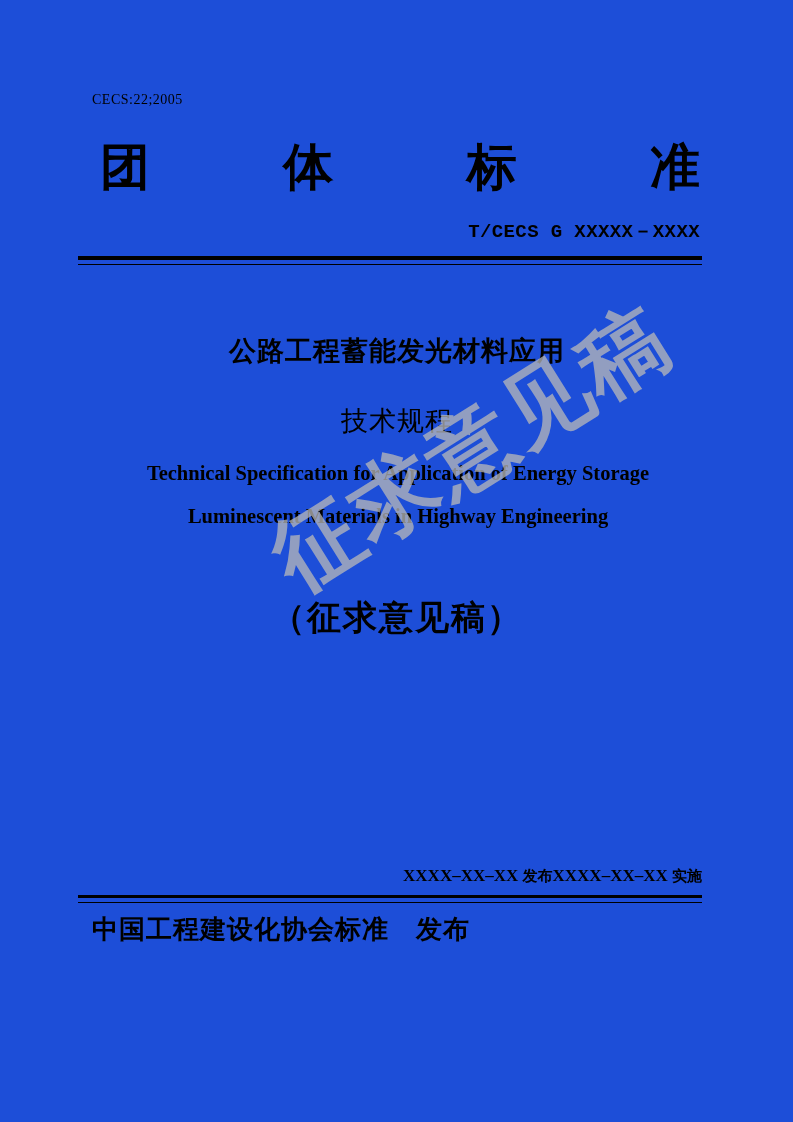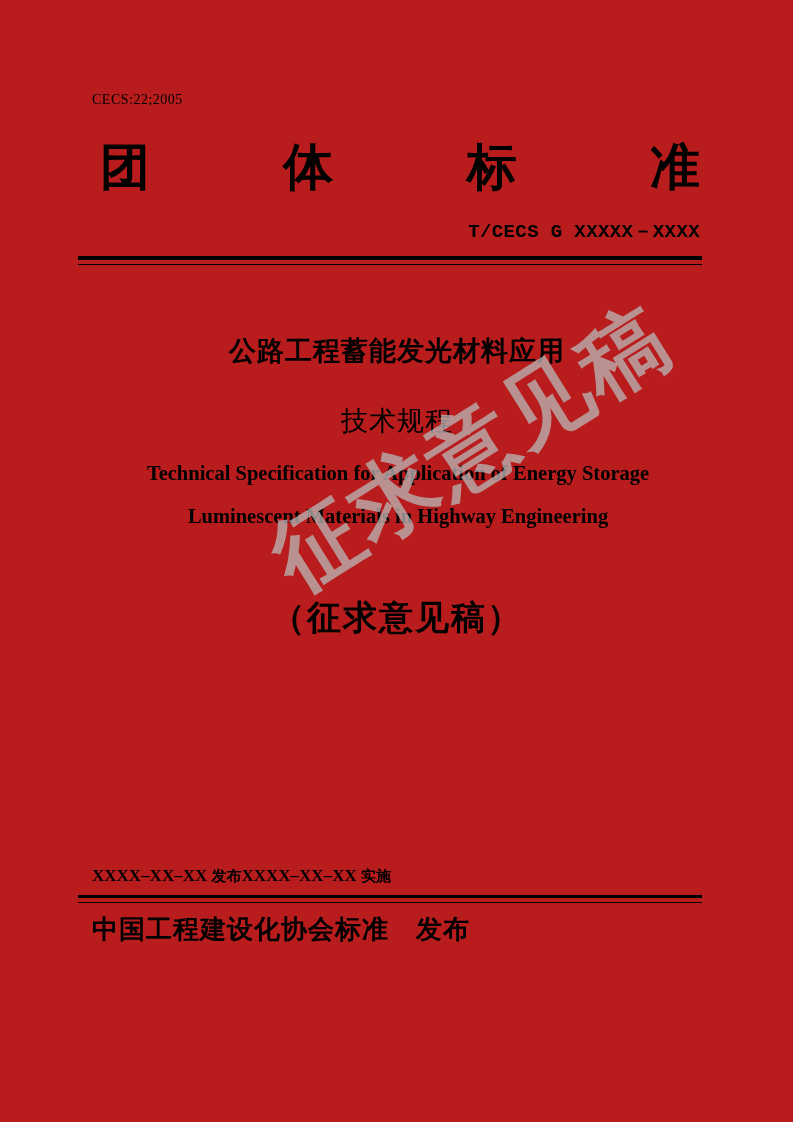--- a/index.html
+++ b/index.html
@@ -9,21 +9,21 @@
   }
   body {
     font-family: "Liberation Serif", serif;
     color: #000000;
   }
   .page {
     position: relative;
     width: 793px;
     height: 1122px;
     margin: 0 auto;
-    background: #b91c1c;
+    background: #1d4ed8;
     overflow: hidden;
   }
   .content {
     position: absolute;
     left: 92px;
     top: 0;
     width: 610px;
     height: 1122px;
   }
 
@@ -148,21 +148,21 @@
     pointer-events: none;
   }
 
   
   .footer-dates {
     position: absolute;
     top: 866px;
     left: 0;
     width: 610px;
     display: flex;
-    justify-content: flex-start;
+    justify-content: flex-end;
     font-family: "Liberation Serif", serif;
     font-weight: bold;
     font-size: 17px;
   }
   .footer-dates .cn {
     font-family: "DejaVu Sans", sans-serif;
     font-size: 15px;
     font-weight: bold;
   }
   .rule-footer-thick {

